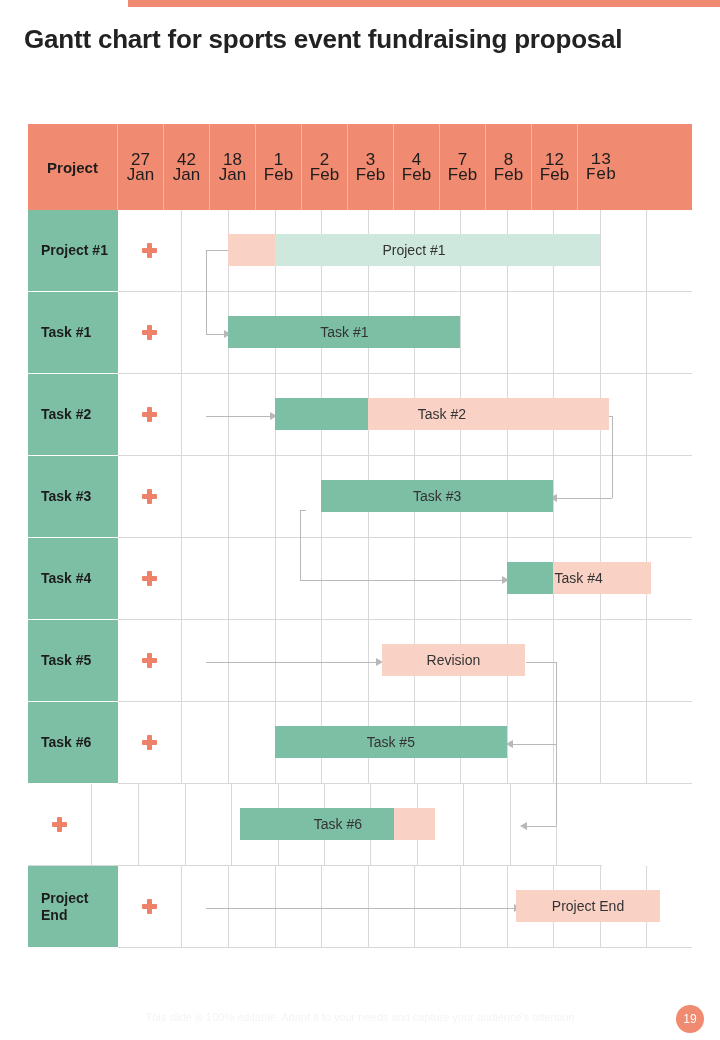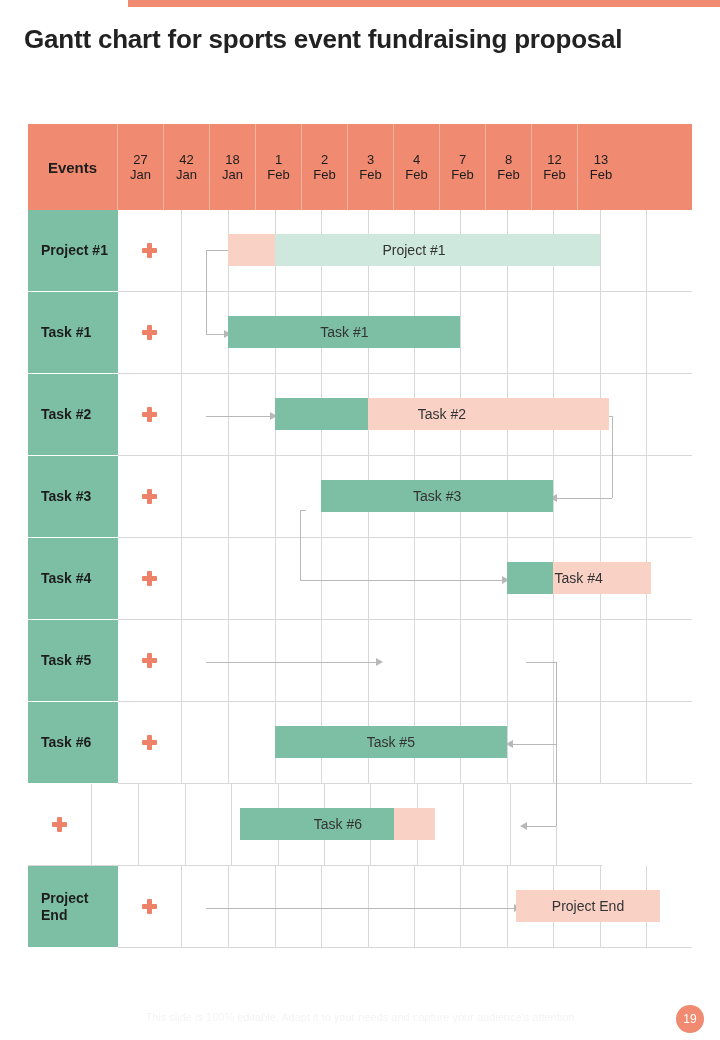--- a/index.html
+++ b/index.html
@@ -62,22 +62,22 @@
     display: flex;
     align-items: center;
     justify-content: center;
     box-sizing: border-box;
     border-right: 1px solid #f6b4a2;
     color: #1d1d1d;
     text-align: center;
   }
   .g-header .hcell.events  { width: 90px; font-size: 15px; font-weight: bold; }
   .g-header .hcell.dates   { width: 64px; font-size: 15px; font-weight: bold; }
-  .g-header .hcell.datecol { width: 46px; font-size: 13px; line-height: 15px; font-weight: normal; }
-  .g-header .hcell:last-child { border-right: none; }
+  .g-header .hcell.datecol { width: 46px; font-size: 17px; line-height: 15px; font-weight: normal; }
+  .g-header .hcell:last-child { border-right: none; font-family: Liberation Mono, monospace; }
   .dnum { display: block; }
   .dmon { display: block; }
 
   
   .g-body {
     position: absolute;
     left: 0;
     top: 86px;
     width: 664px;
     height: 562px;
@@ -224,21 +224,21 @@
 </head>
 <body>
 
 <div class="top-accent"></div>
 
 <div class="slide-title">Gantt chart for sports event fundraising proposal</div>
 
 <div class="gantt">
 
   <div class="g-header">
-    <div class="hcell events">Events</div>
+    <div class="hcell events">Project</div>
     <div class="hcell datecol">
       <span>
           <span class="dnum">27</span>
           <span class="dmon">Jan</span>
         </span>
     </div>
     <div class="hcell datecol">
       <span>
           <span class="dnum">42</span>
           <span class="dmon">Jan</span>
@@ -423,20 +423,24 @@
           <div class="vline" style="left: 46.4px;"></div>
           <div class="vline" style="left: 92.8px;"></div>
           <div class="vline" style="left: 139.2px;"></div>
           <div class="vline" style="left: 185.6px;"></div>
           <div class="vline" style="left: 232px;"></div>
           <div class="vline" style="left: 278.4px;"></div>
           <div class="vline" style="left: 324.8px;"></div>
           <div class="vline" style="left: 371.2px;"></div>
           <div class="vline" style="left: 417.6px;"></div>
           <div class="vline" style="left: 464px;"></div>
+          <div class="bar" style="left: 199.52px; width: 143.84px;">
+            <div class="seg seg-salmon" style="left: 0px; width: 143.84px;"></div>
+            <span class="bar-label">Revision</span>
+          </div>
         </div>
       </div>
       <div class="g-row">
         <div class="lbl-cell">Task #6</div>
         <div class="date-cell">
           <span class="plus-icon"></span>
         </div>
         <div class="track">
           <div class="vline" style="left: 46.4px;"></div>
           <div class="vline" style="left: 92.8px;"></div>

